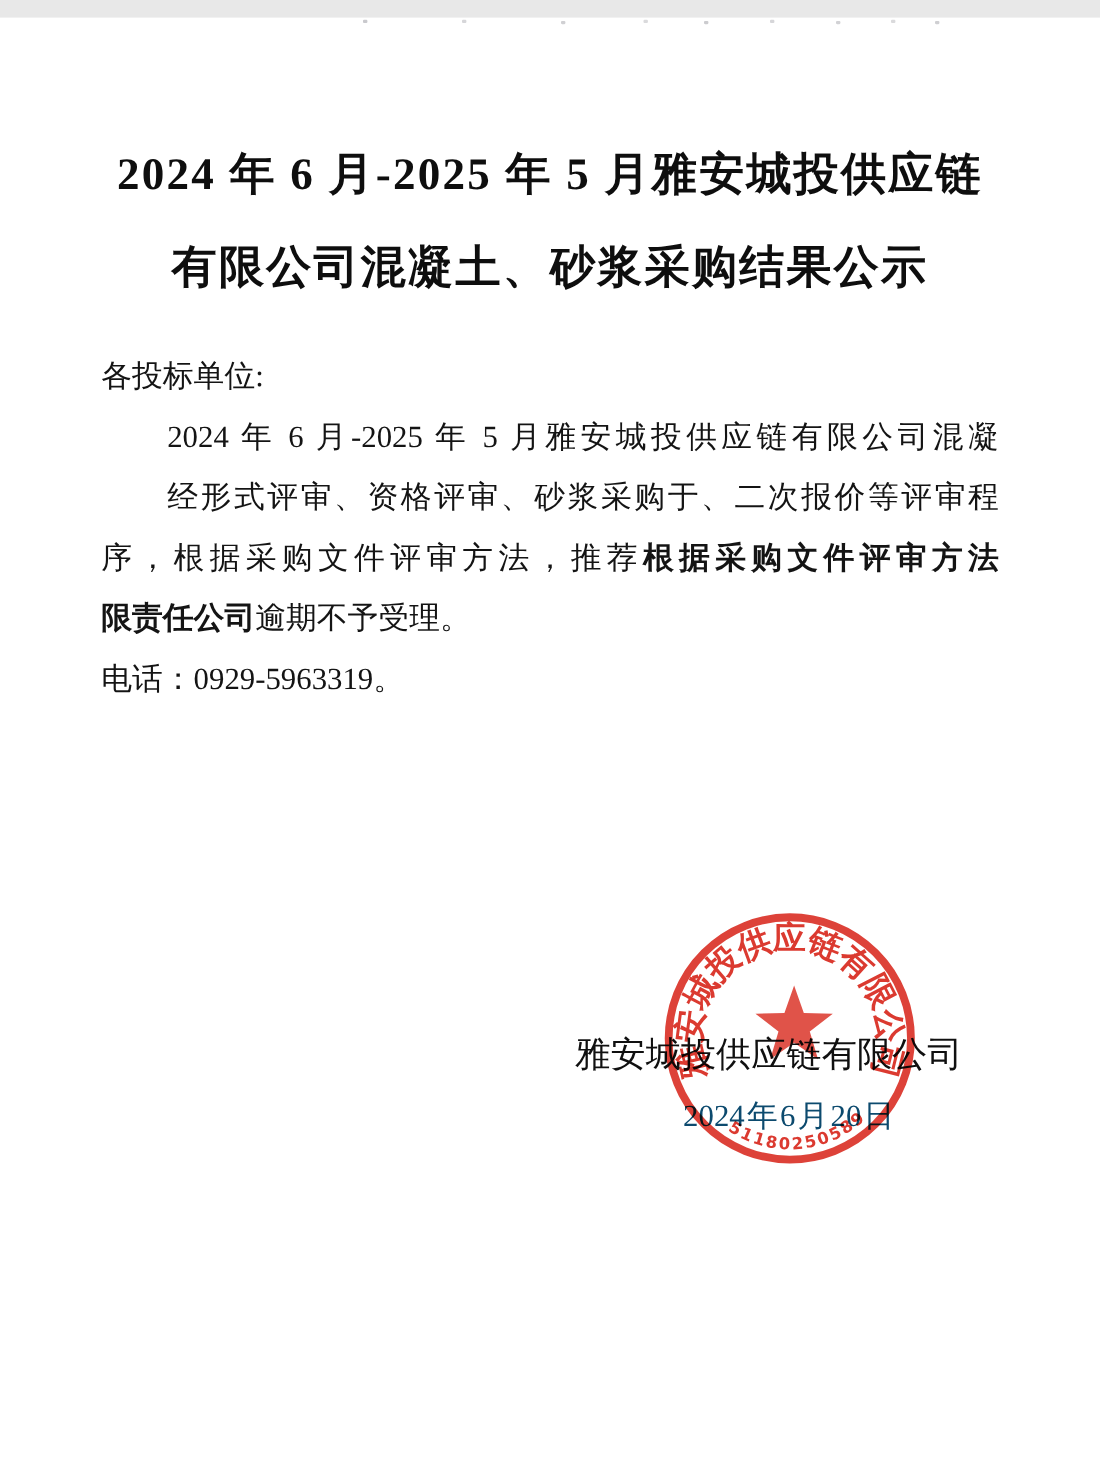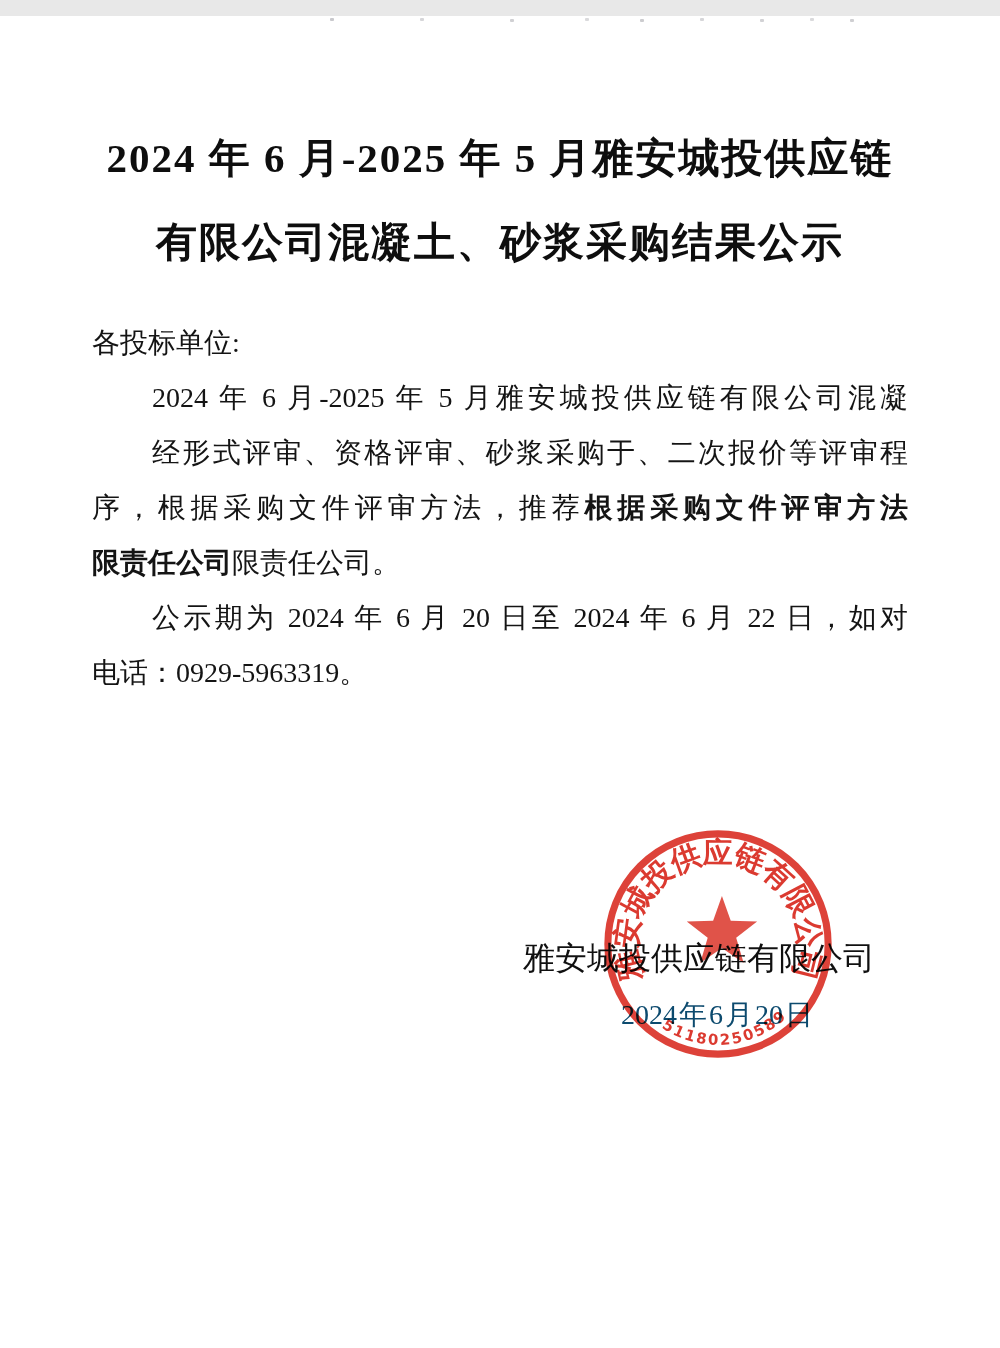--- a/index.html
+++ b/index.html
@@ -73,22 +73,21 @@
   <div class="title">
     <div>2024 年 6 月-2025 年 5 月雅安城投供应链</div>
     <div>有限公司混凝土、砂浆采购结果公示</div>
   </div>
 
   <div class="body-block">
     <div class="line">各投标单位:</div>
     <div class="line just indent">2024 年 6 月-2025 年 5 月雅安城投供应链有限公司混凝</div>
     <div class="line just indent">经形式评审、资格评审、砂浆采购于、二次报价等评审程</div>
     <div class="line just"><span>序，根据采购文件评审方法，推荐</span><span class="b">根据采购文件评审方法</span></div>
-    <div class="line"><span class="b">限责任公司</span><span>限责任公司。</span></div>
-    <div class="line just indent">公示期为 2024 年 6 月 20 日至 2024 年 6 月 22 日，如对</div>
+    <div class="line"><span class="b">限责任公司</span><span>逾期不予受理。</span></div>
     <div class="line">电话：0929-5963319。</div>
   </div>
 
   <div class="signature">雅安城投供应链有限公司</div>
   <div class="sig-date">2024 年 6 月 20 日</div>
 
   <svg class="seal" viewBox="0 0 300 300" xmlns="http://www.w3.org/2000/svg">
     <defs>
       <path id="arcTop" d="M 48.5 197.3 A 112 112 0 1 1 251.5 197.3" fill="none"></path>
       <path id="arcBottom" d="M 63 237 A 123 123 0 0 0 237 237" fill="none"></path>

